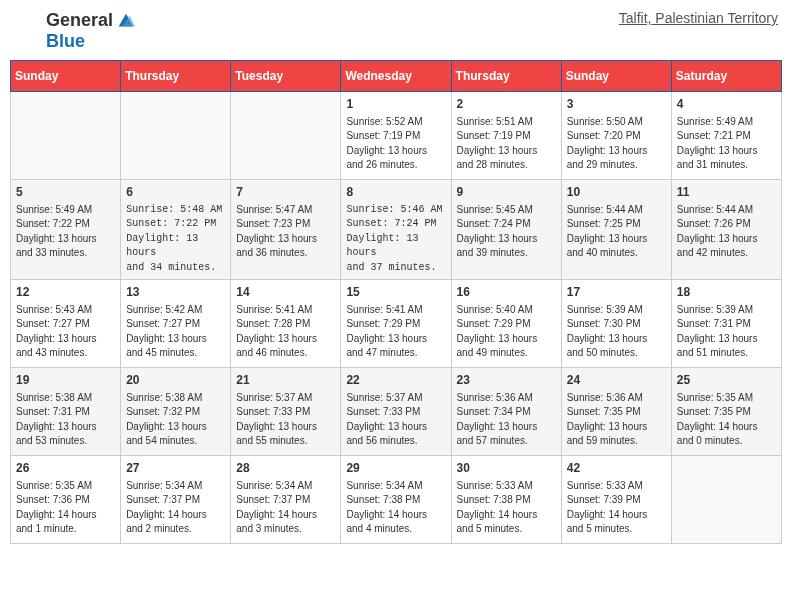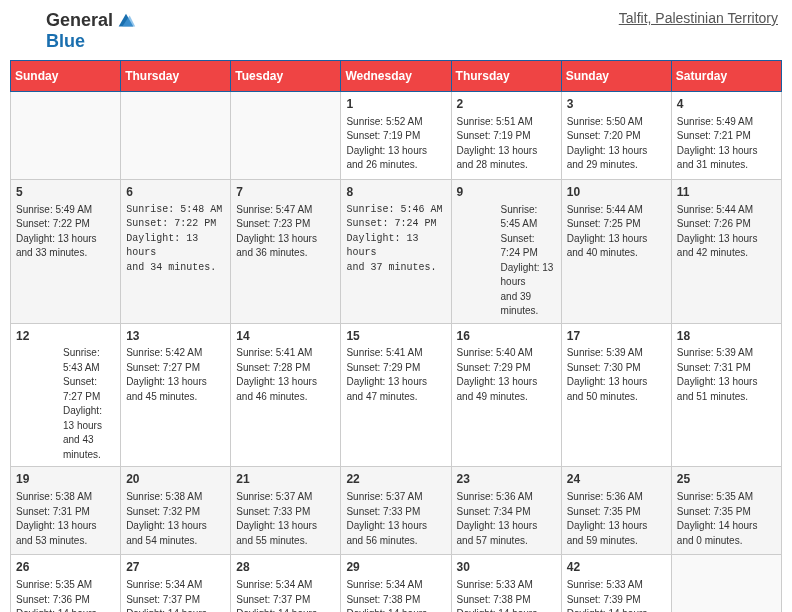--- a/index.html
+++ b/index.html
@@ -184,21 +184,21 @@
         </td>
         <td>
           <span class="day-number">8</span>
           <div class="day-info" style="white-space: pre-line; font-family: Liberation Mono, monospace;">Sunrise: 5:46 AM
 Sunset: 7:24 PM
 Daylight: 13 hours
 and 37 minutes.</div>
         </td>
         <td>
           <span class="day-number">9</span>
-          <div class="day-info" style="white-space: pre-line; margin-left: 44px;">Sunrise: 5:45 AM
+          <div class="day-info" style="white-space: pre-line;">Sunrise: 5:45 AM
 Sunset: 7:24 PM
 Daylight: 13 hours
 and 39 minutes.</div>
         </td>
         <td>
           <span class="day-number">10</span>
           <div class="day-info" style="white-space: pre-line;">Sunrise: 5:44 AM
 Sunset: 7:25 PM
 Daylight: 13 hours
 and 40 minutes.</div>
@@ -207,21 +207,21 @@
           <span class="day-number">11</span>
           <div class="day-info" style="white-space: pre-line;">Sunrise: 5:44 AM
 Sunset: 7:26 PM
 Daylight: 13 hours
 and 42 minutes.</div>
         </td>
       </tr>
       <tr>
         <td>
           <span class="day-number">12</span>
-          <div class="day-info" style="white-space: pre-line; margin-left: 47px;">Sunrise: 5:43 AM
+          <div class="day-info" style="white-space: pre-line;">Sunrise: 5:43 AM
 Sunset: 7:27 PM
 Daylight: 13 hours
 and 43 minutes.</div>
         </td>
         <td>
           <span class="day-number">13</span>
           <div class="day-info" style="white-space: pre-line;">Sunrise: 5:42 AM
 Sunset: 7:27 PM
 Daylight: 13 hours
 and 45 minutes.</div>

